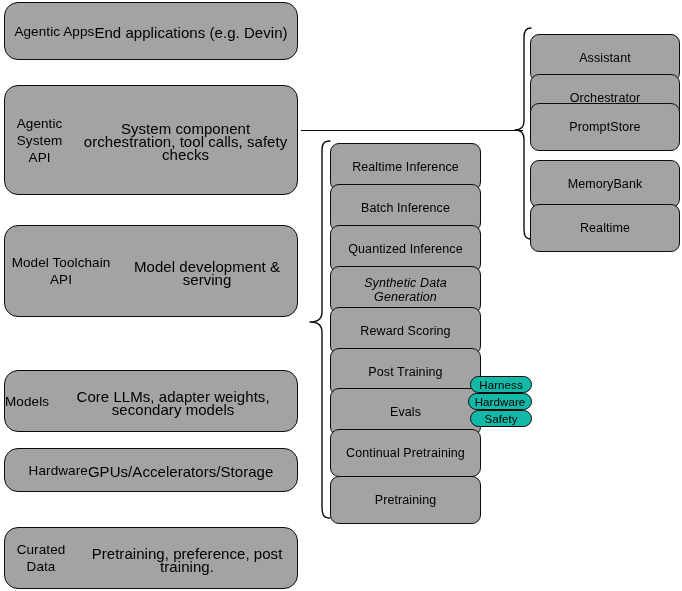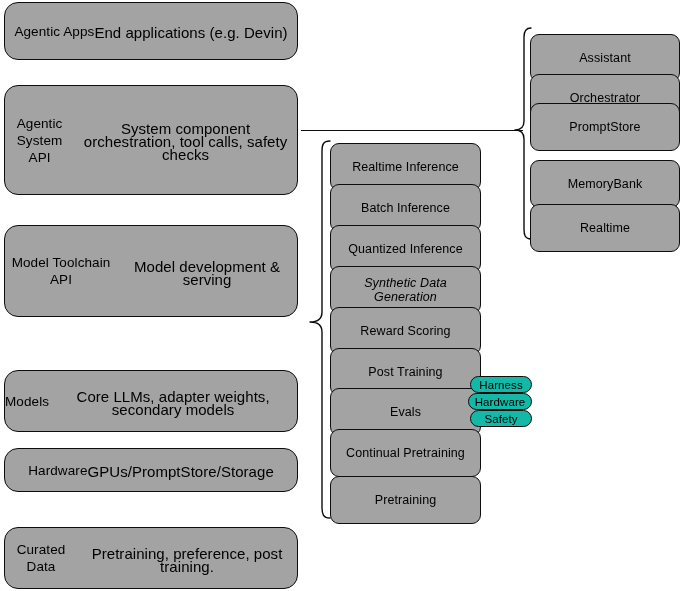--- a/index.html
+++ b/index.html
@@ -92,21 +92,21 @@
     <div class="sub">Model development &amp; serving</div>
   </div>
 
   <div class="box layer" style="top:370px;height:62px;">
     <div class="title">Models</div>
     <div class="sub">Core LLMs, adapter weights, secondary models</div>
   </div>
 
   <div class="box layer" style="top:448px;height:44px;">
     <div class="title">Hardware</div>
-    <div class="sub">GPUs/PromptStore/Storage</div>
+    <div class="sub">GPUs/Accelerators/Storage</div>
   </div>
 
   <div class="box layer" style="top:527px;height:62px;text-align:center;">
     <div class="title">Curated Data</div>
     <div class="sub">Pretraining, preference, post training.</div>
   </div>
 
   <div class="hline" style="left:301px;top:130px;width:222px;"></div>
 
   <div class="connector" style="left:513px;top:26px;">

